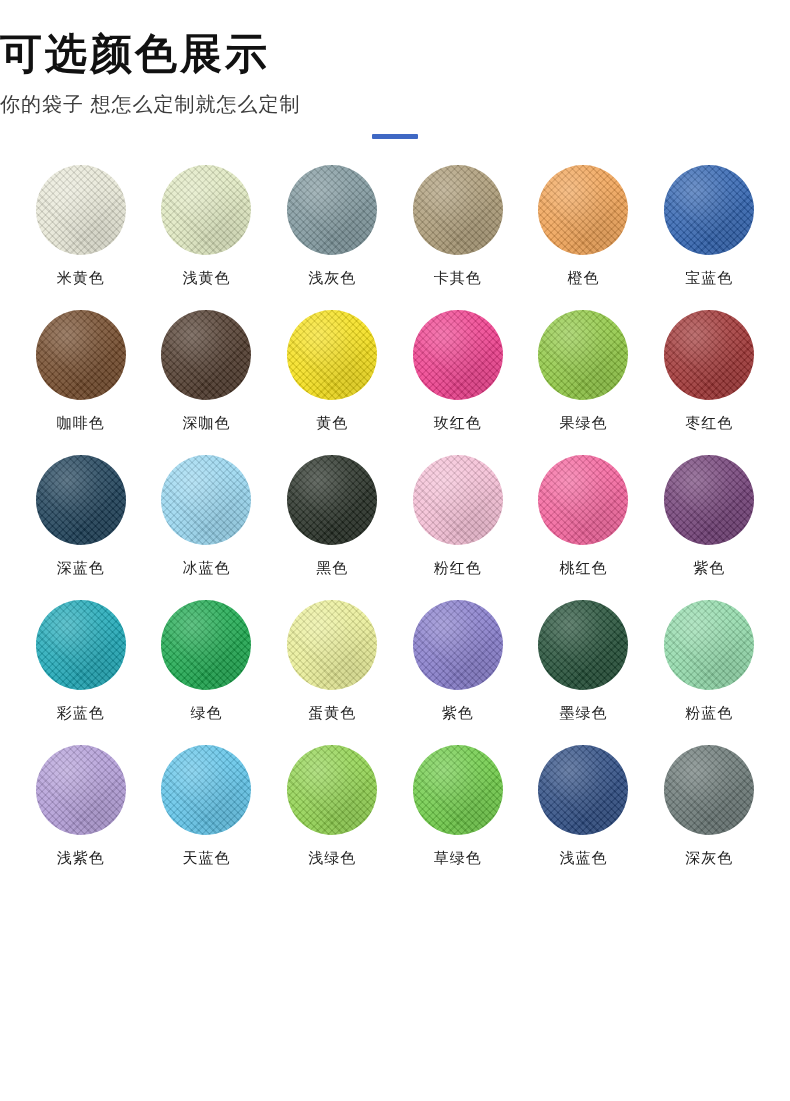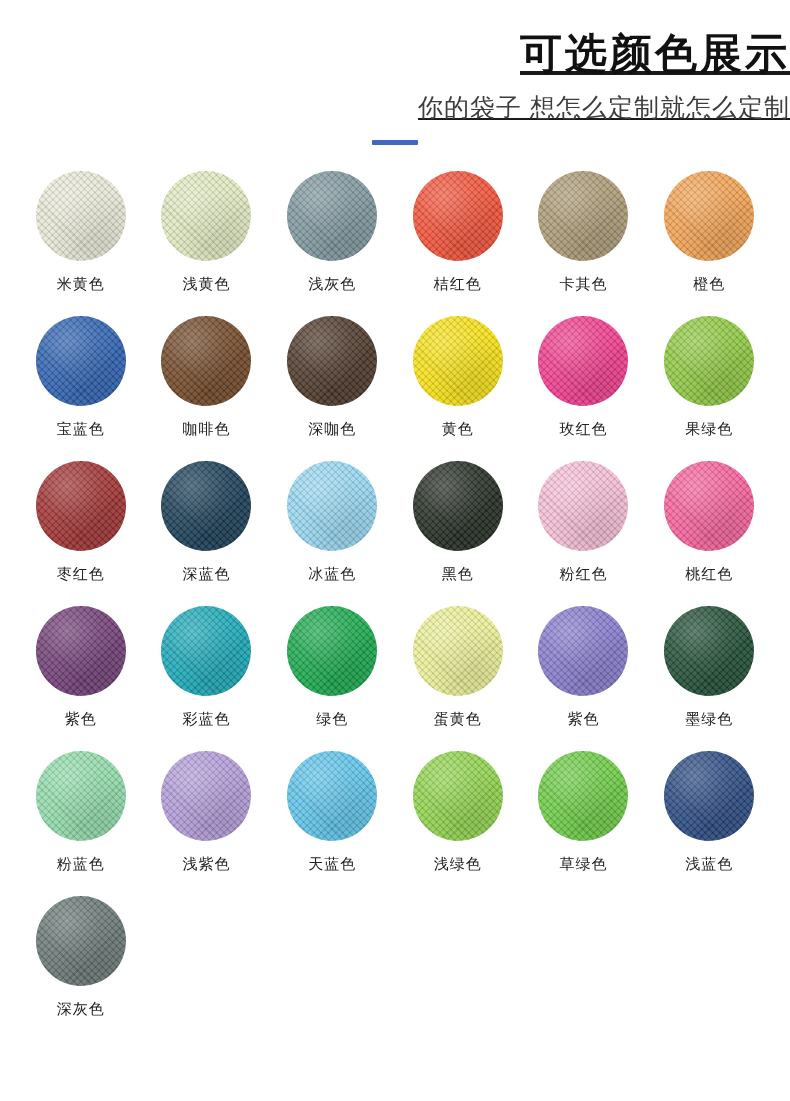--- a/index.html
+++ b/index.html
@@ -12,34 +12,33 @@
     width: 790px;
     height: 1101px;
     font-family: "Liberation Sans", "DejaVu Sans", sans-serif;
     color: #1a1a1a;
     overflow: hidden;
     position: relative;
   }
 
   
   .header {
-    text-align: right;
+    text-align: left;
     padding-top: 30px;
-    text-decoration: underline;
   }
   .page-title {
     font-size: 42px;
     font-weight: bold;
     letter-spacing: 3px;
     color: #111111;
     line-height: 1.15;
     margin: 0;
   }
   .page-subtitle {
-    font-size: 25px;
+    font-size: 20px;
     font-weight: normal;
     letter-spacing: 1px;
     color: #3d3d3d;
     margin: 14px 0 12px 0;
     line-height: 1.2;
   }
   .title-divider {
     width: 46px;
     height: 5px;
     margin: 18px auto 0 auto;
@@ -119,24 +118,20 @@
     </div>
     <div class="swatch-cell">
       <div class="swatch-disc" style="background: rgb(223, 232, 191);"></div>
       <div class="swatch-label">浅黄色</div>
     </div>
     <div class="swatch-cell">
       <div class="swatch-disc" style="background: rgb(124, 149, 155);"></div>
       <div class="swatch-label">浅灰色</div>
     </div>
     <div class="swatch-cell">
-      <div class="swatch-disc" style="background: rgb(240, 79, 54);"></div>
-      <div class="swatch-label">桔红色</div>
-    </div>
-    <div class="swatch-cell">
       <div class="swatch-disc" style="background: rgb(169, 152, 115);"></div>
       <div class="swatch-label">卡其色</div>
     </div>
     <div class="swatch-cell">
       <div class="swatch-disc" style="background: rgb(240, 160, 81);"></div>
       <div class="swatch-label">橙色</div>
     </div>
     <div class="swatch-cell">
       <div class="swatch-disc" style="background: rgb(43, 95, 174);"></div>
       <div class="swatch-label">宝蓝色</div>

